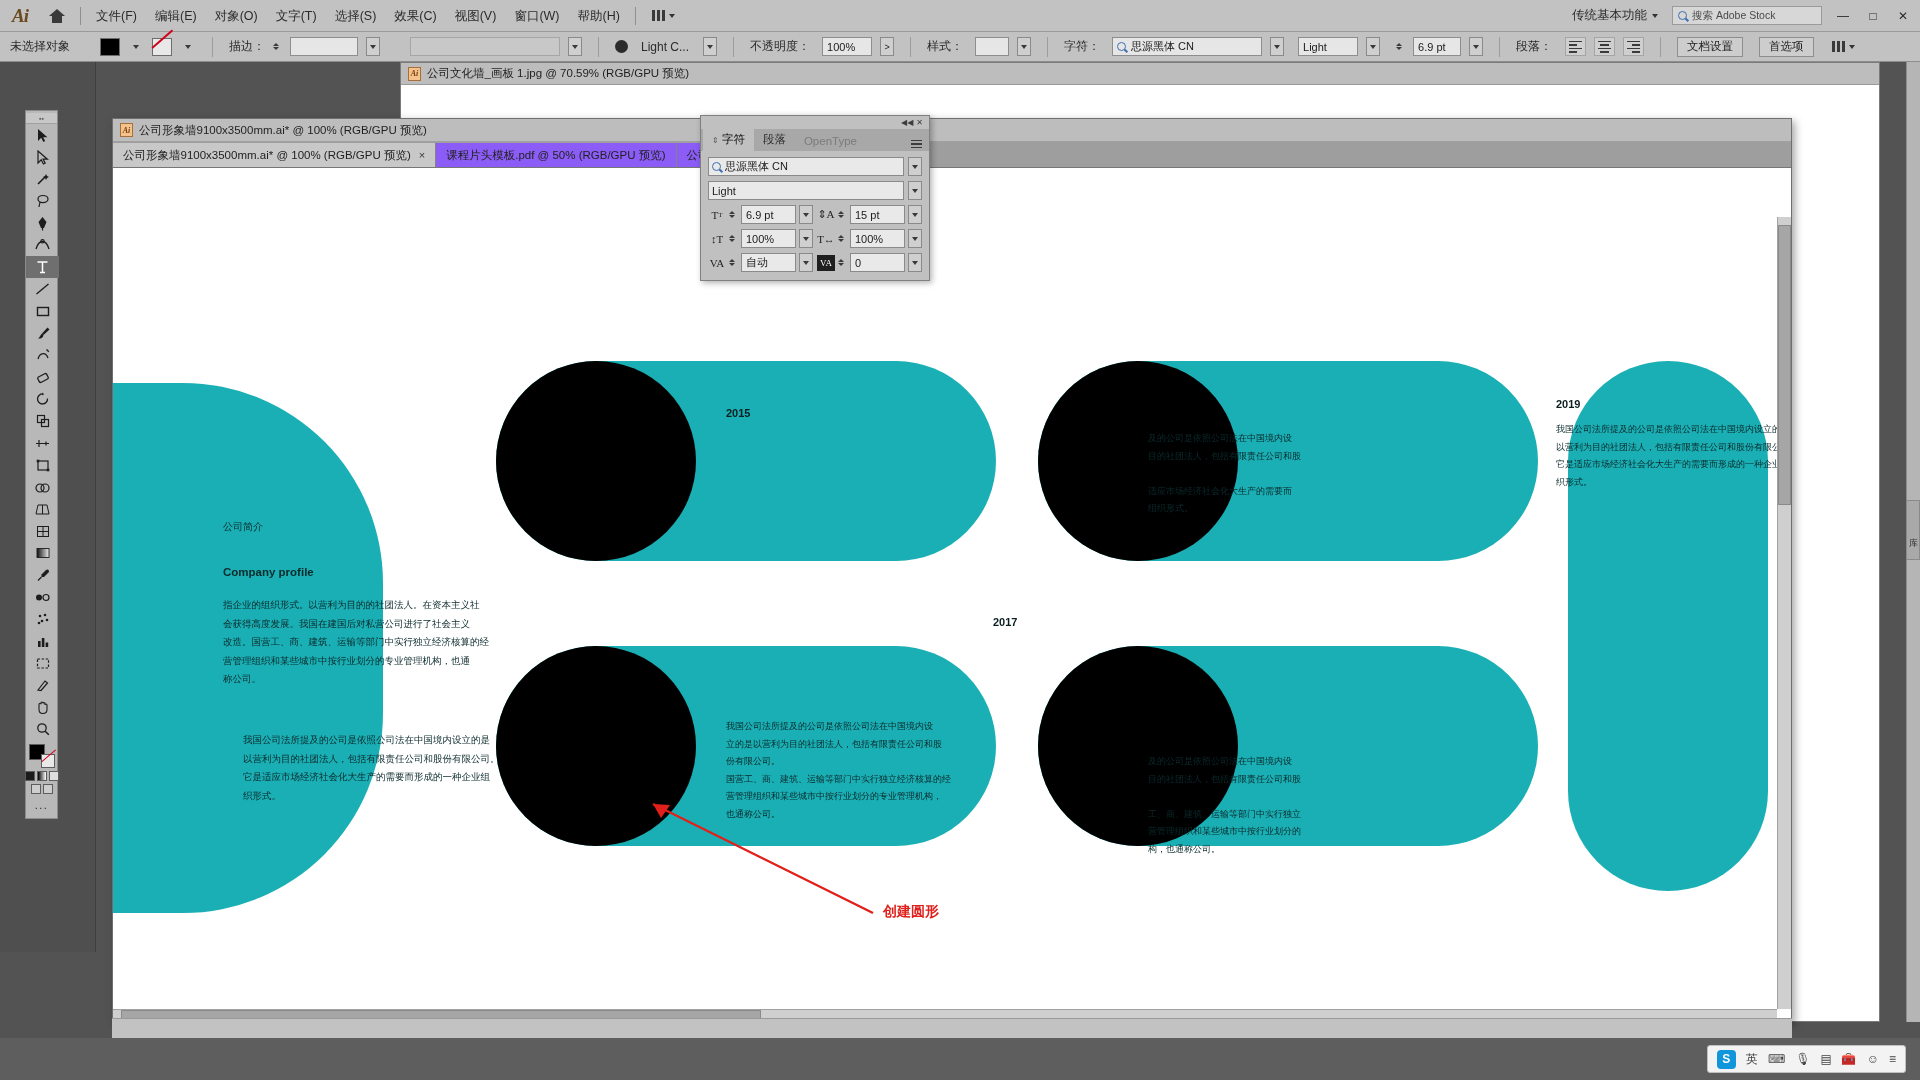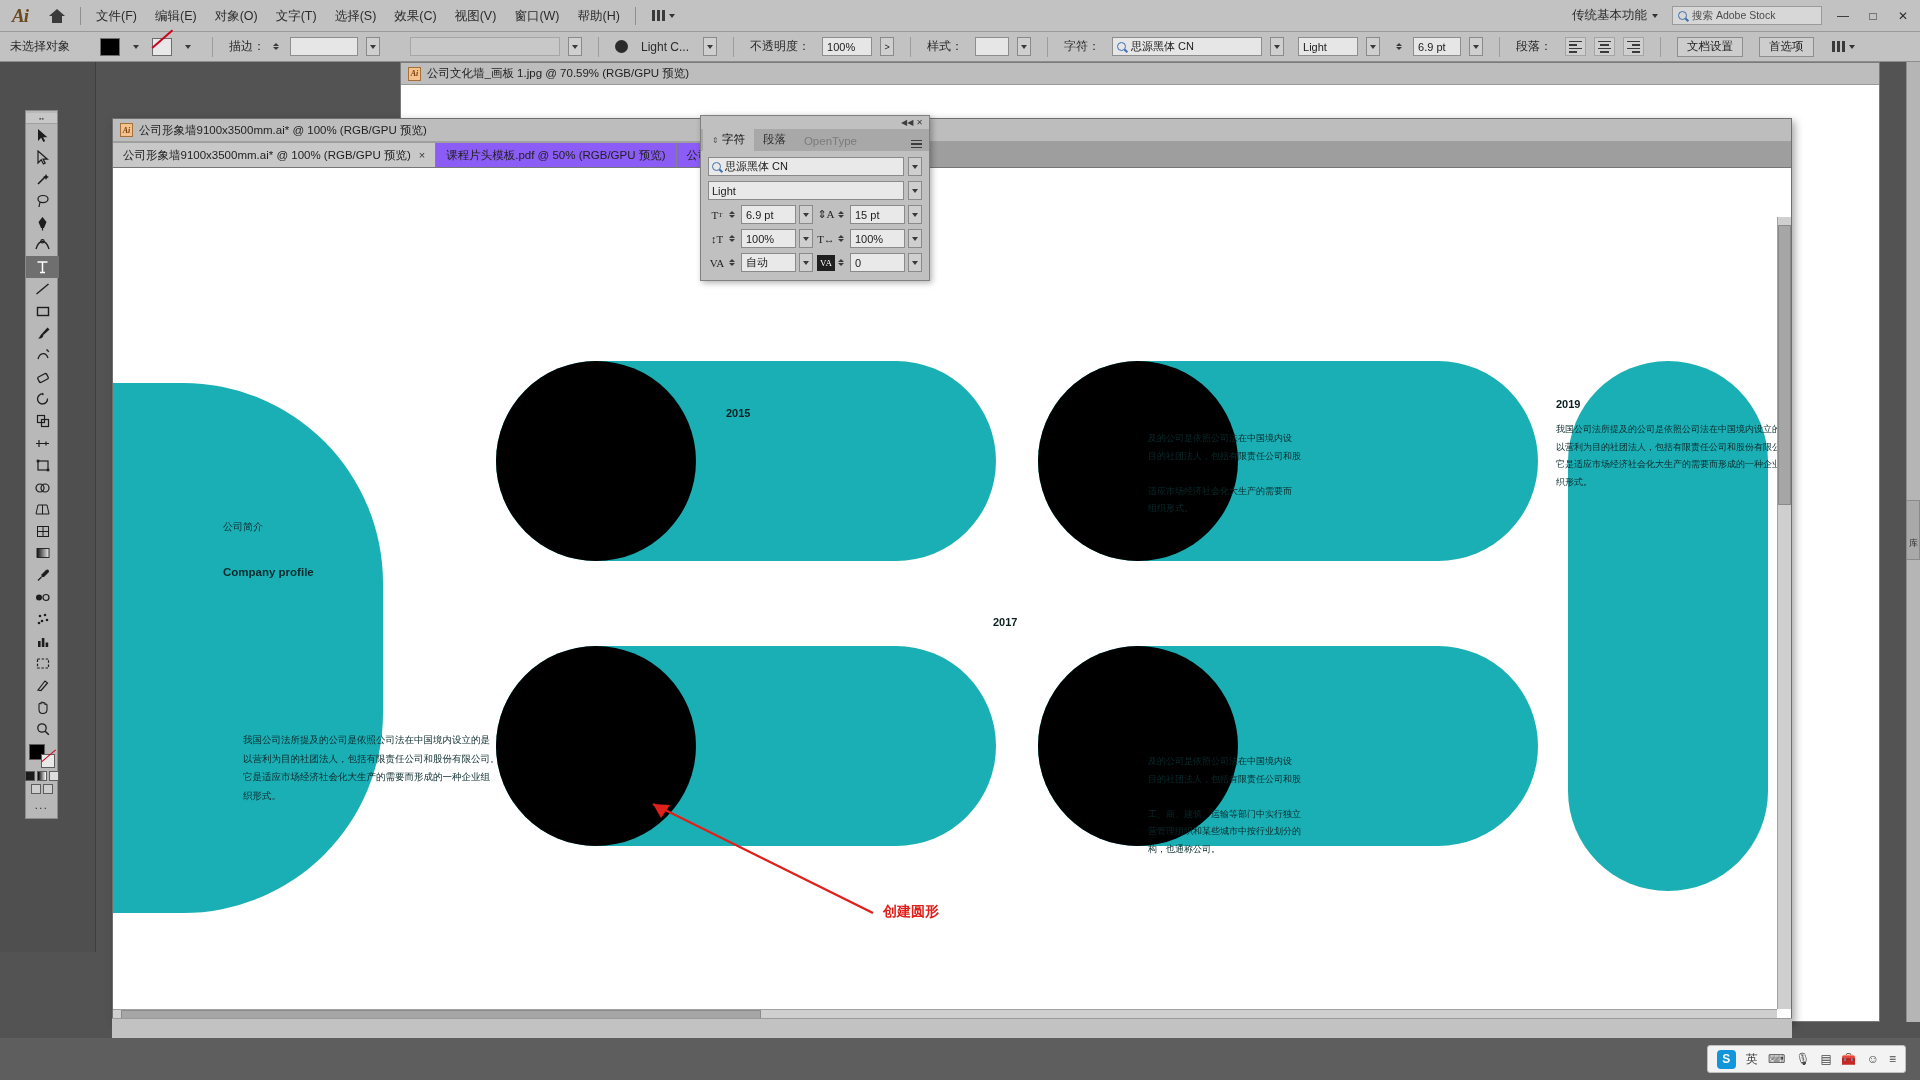--- a/index.html
+++ b/index.html
@@ -554,20 +554,25 @@
 
       </div>
     </div>
 
     <div class="canvaswrap">
       <div class="art" style="--teal:#1AAFB4">
 
         <div class="blob" style="left:-10px; top:215px; width:280px; height:530px; border-radius:0 200px 200px 0;"></div>
         <span class="artxt" style="left:110px; top:349px; font-size:10px; font-weight:normal;">公司简介</span>
         <span class="artxt" style="left:110px; top:393px; font-size:11.5px; font-weight:bold;">Company profile</span>
+        <span class="artxt" style="left:110px; top:428px; font-size:9.5px;">指企业的组织形式。以营利为目的的社团法人。在资本主义社
+会获得高度发展。我国在建国后对私营公司进行了社会主义
+改造。国营工、商、建筑、运输等部门中实行独立经济核算的经
+营管理组织和某些城市中按行业划分的专业管理机构，也通
+称公司。</span>
         <span class="artxt" style="left:110px; top:563px; font-size:9.5px;margin-left:20px;">我国公司法所提及的公司是依照公司法在中国境内设立的是
 以营利为目的社团法人，包括有限责任公司和股份有限公司。
 它是适应市场经济社会化大生产的需要而形成的一种企业组
 织形式。</span>
 
         <div class="pill" style="left:383px; top:193px; width:500px; height:200px;"></div>
         <div class="circle" style="left:383px; top:193px; width:200px; height:200px;"></div>
         <span class="yr" style="left:613px; top:239px; font-size:11px;">2015</span>
 
         <div class="pill" style="left:925px; top:193px; width:500px; height:200px;"></div>
@@ -582,20 +587,26 @@
         <span class="yr" style="left:1443px; top:230px; font-size:11px;">2019</span>
         <span class="artxt" style="left:1443px; top:253px; font-size:9px;">我国公司法所提及的公司是依照公司法在中国境内设立的是
 以营利为目的社团法人，包括有限责任公司和股份有限公司。
 它是适应市场经济社会化大生产的需要而形成的一种企业组
 织形式。</span>
 
         <span class="yr" style="left:880px; top:448px; font-size:11px;">2017</span>
 
         <div class="pill" style="left:383px; top:478px; width:500px; height:200px;"></div>
         <div class="circle" style="left:383px; top:478px; width:200px; height:200px;"></div>
+        <span class="artxt" style="left:613px; top:550px; font-size:9px;">我国公司法所提及的公司是依照公司法在中国境内设
+立的是以营利为目的社团法人，包括有限责任公司和股
+份有限公司。
+国营工、商、建筑、运输等部门中实行独立经济核算的经
+营管理组织和某些城市中按行业划分的专业管理机构，
+也通称公司。</span>
 
         <div class="pill" style="left:925px; top:478px; width:500px; height:200px;"></div>
         <div class="circle" style="left:925px; top:478px; width:200px; height:200px;"></div>
         <span class="artxt" style="left:1035px; top:585px; font-size:9px;">及的公司是依照公司法在中国境内设
 目的社团法人，包括有限责任公司和股
 
 工、商、建筑、运输等部门中实行独立
 营管理组织和某些城市中按行业划分的
 构，也通称公司。</span>
 

